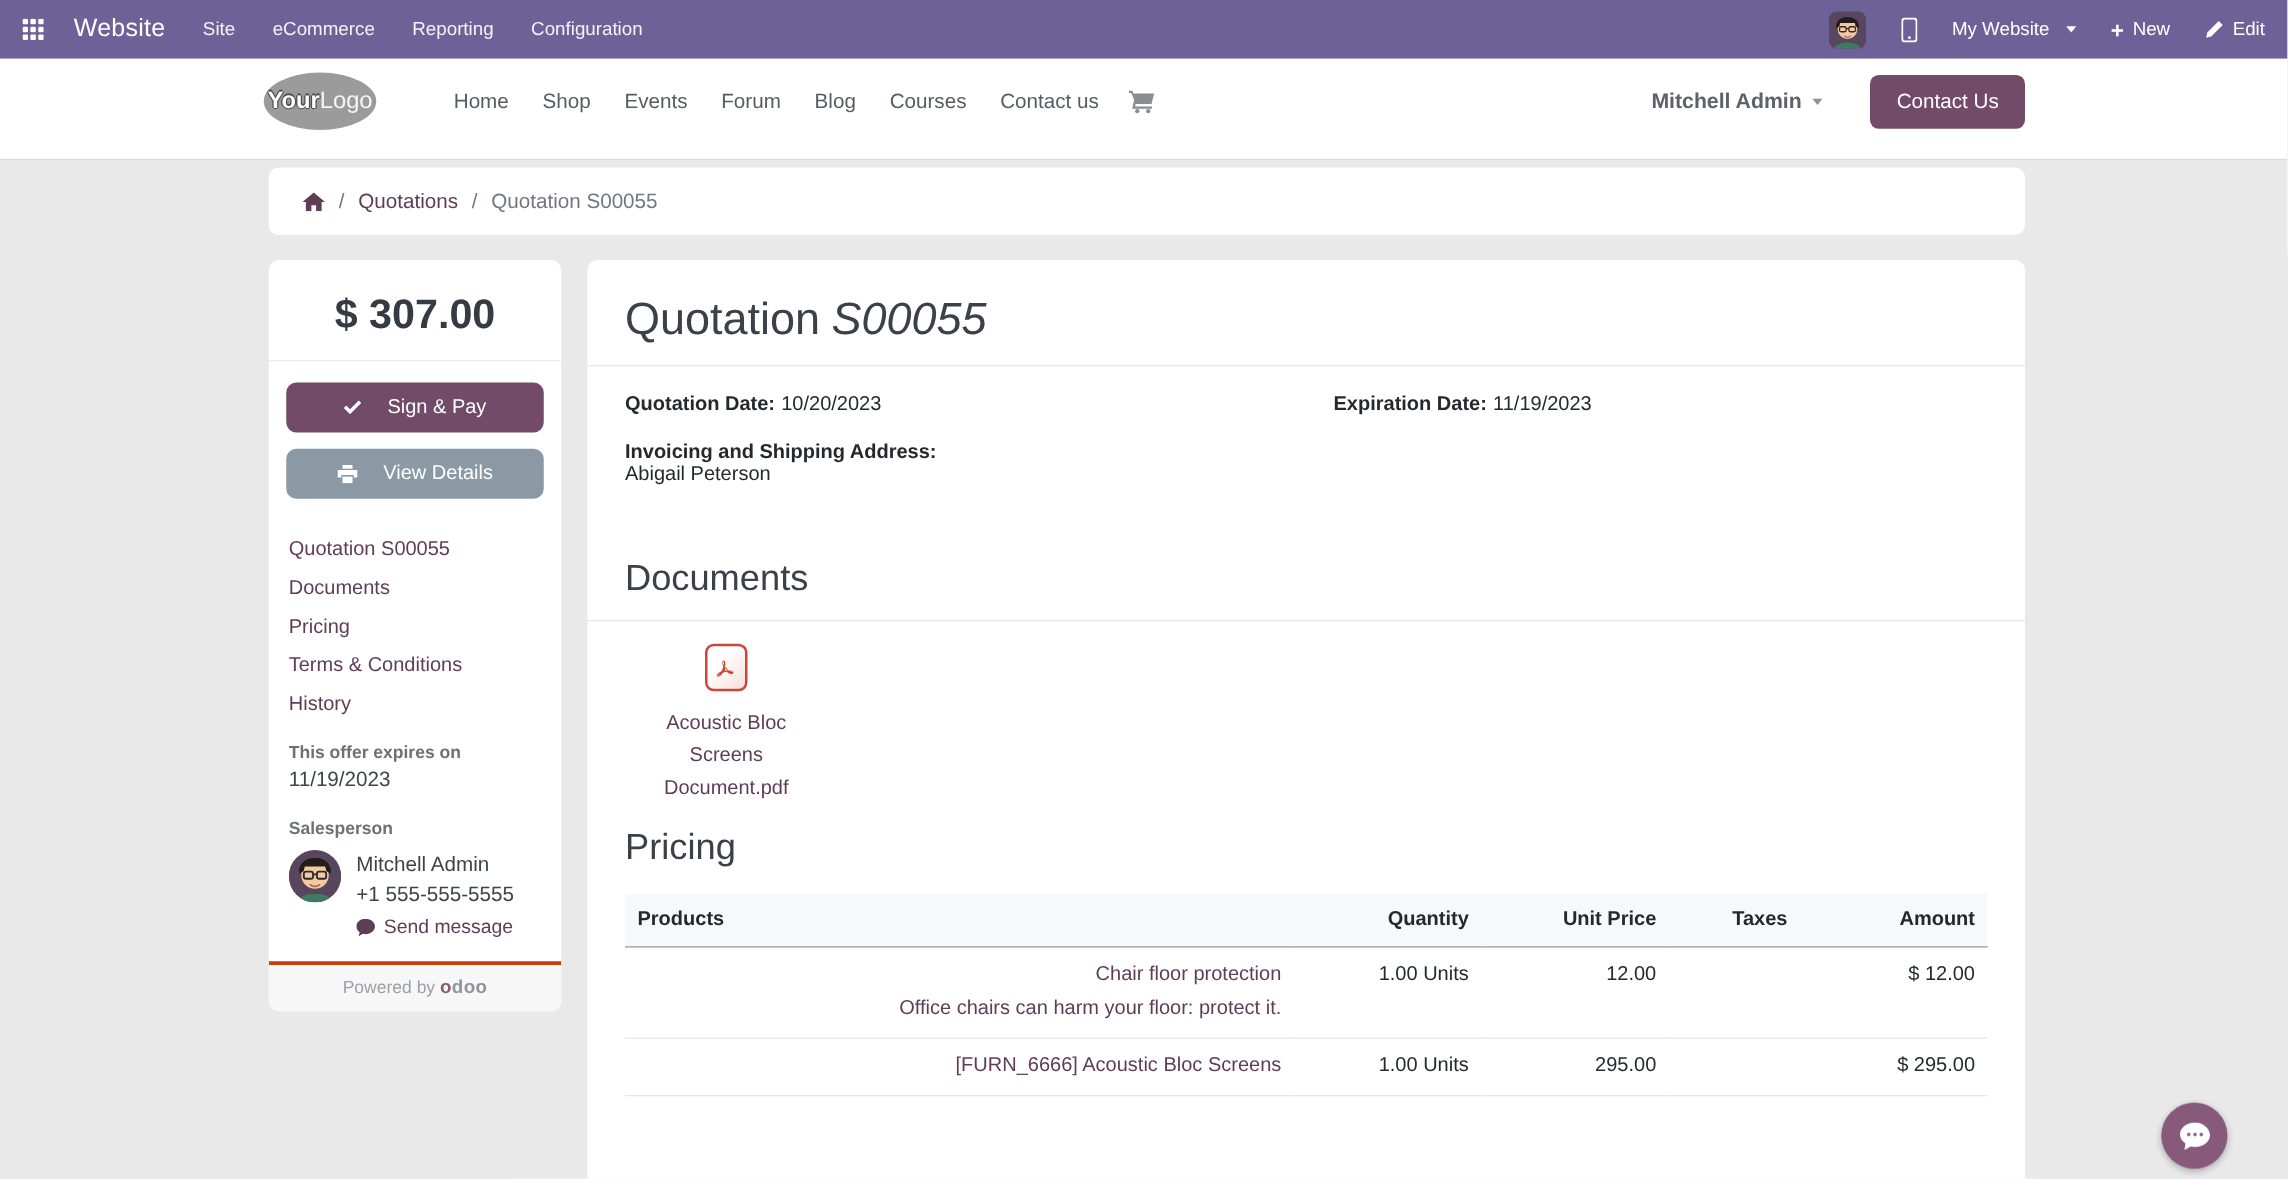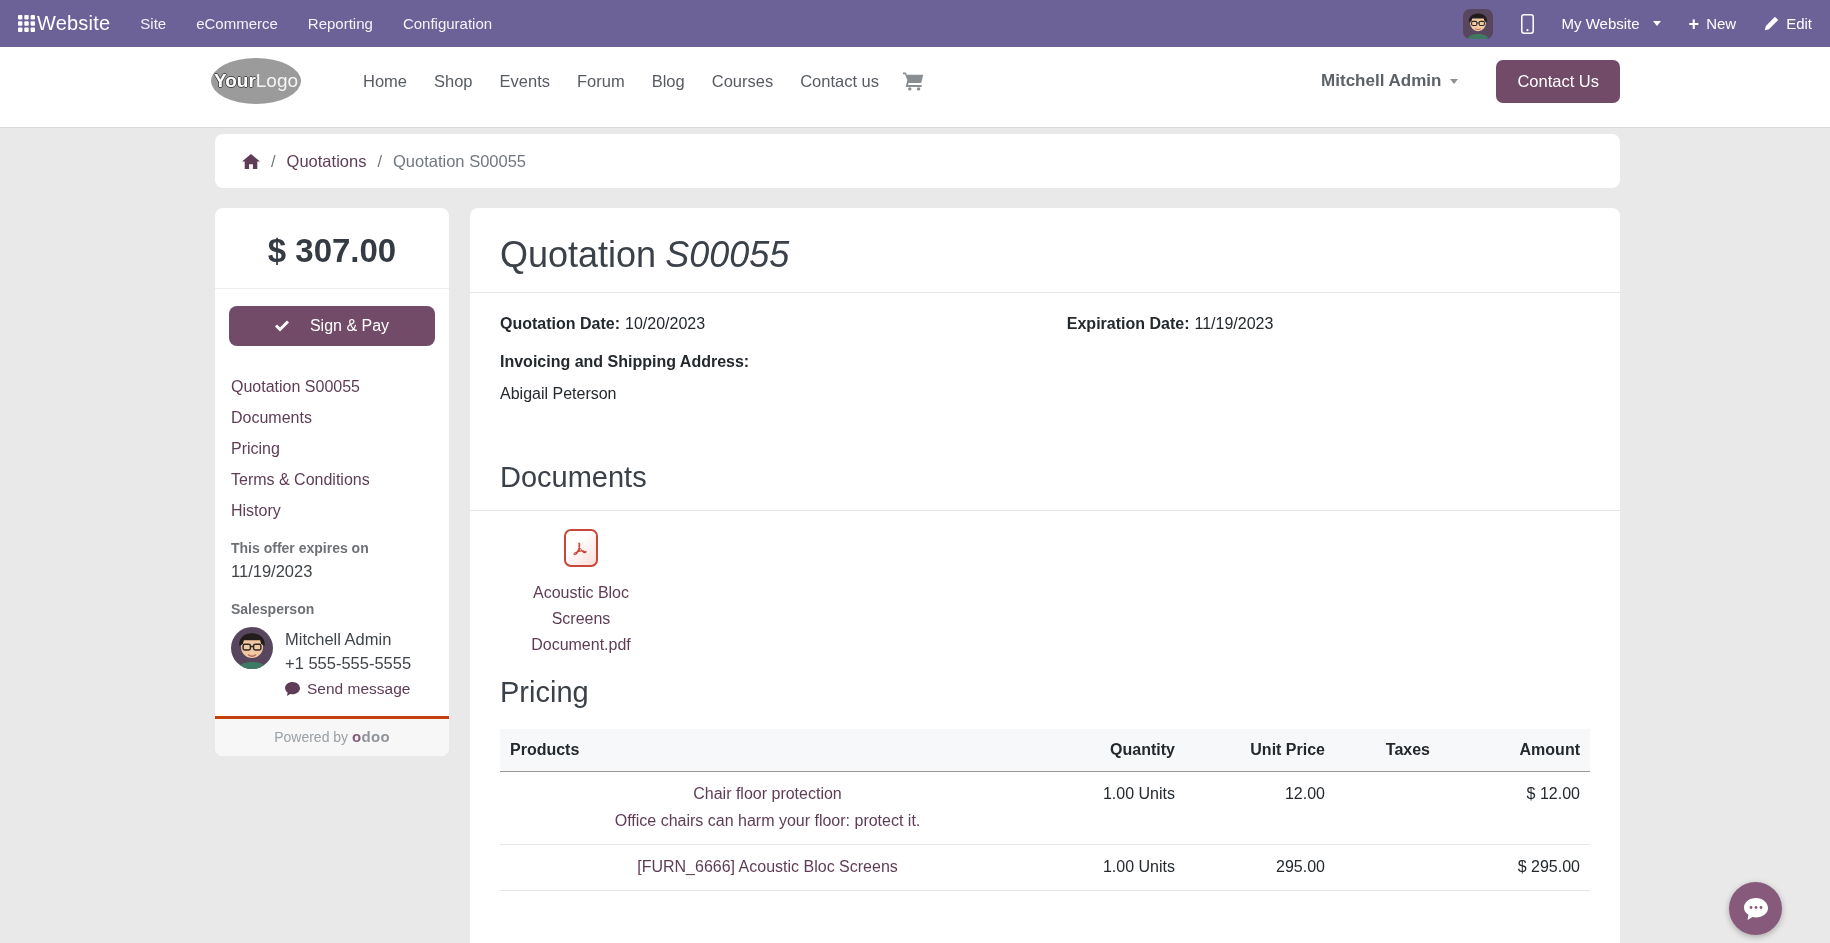--- a/index.html
+++ b/index.html
@@ -10,21 +10,21 @@
     font-family:"Liberation Sans","DejaVu Sans",sans-serif;
     color:#3f4449;
   }
 
   
   .topbar {
     height:47px; background:#6d6298; display:flex; align-items:center;
     padding:0 18px; color:#fff;
   }
   .topbar-left { display:flex; align-items:center; gap:30px; }
-  .brand { display:flex; align-items:center; gap:2px; }
+  .brand { display:flex; align-items:center; gap:24px; }
   .app-name { font-size:20px; font-weight:500; letter-spacing:.2px; }
   .topbar-menu { font-size:15px; color:rgba(255,255,255,.92); cursor:pointer; }
   .topbar-right { margin-left:auto; display:flex; align-items:center; gap:28px; font-size:15px; }
   .tb-item { display:flex; align-items:center; gap:7px; cursor:pointer; }
   .avatar-sq { width:30px; height:30px; border-radius:7px; overflow:hidden; cursor:pointer; }
   .caret { width:0; height:0; border-left:4.5px solid transparent; border-right:4.5px solid transparent;
            border-top:5px solid currentColor; display:inline-block; margin-left:6px; }
   .plus-glyph { font-size:18px; font-weight:700; line-height:1; }
 
   
@@ -93,37 +93,37 @@
   .main-card { flex:1; background:#fff; border-radius:8px; min-height:758px; padding-bottom:60px; }
   .pad { padding-left:30px; padding-right:30px; }
   .title-section { padding-top:26px; border-bottom:1px solid #e4e7ea; }
   .quote-title { margin:0 0 16px; font-size:36px; font-weight:400; color:#3b4148; }
   .quote-title em { font-style:italic; margin-left:9px; }
   .info-row { display:flex; padding-top:22px; font-size:16px; color:#24292e; }
   .info-col { width:52%; } .info-col2 { flex:1; }
   .lbl { font-weight:700; }
   .val { margin-left:5px; }
   .address-block { padding-top:20px; font-size:16px; color:#24292e; }
-  .address-name { margin-top:14px; font-weight:400; }
+  .address-name { margin-top:0; font-weight:400; }
   .section-heading { font-size:29px; font-weight:400; color:#3b4148; margin:0; }
   .doc-heading-section { margin-top:58px; padding-bottom:16px; border-bottom:1px solid #e4e7ea; }
   .doc-tile { margin:18px 0 0 45px; width:132px; text-align:center; cursor:pointer; }
   .pdf-icon-box { width:34px; height:38px; margin:0 auto; border:2px solid #c5483a; border-radius:7px;
                   background:linear-gradient(135deg,#ffffff 35%,#f9ddd9 100%);
                   display:flex; align-items:center; justify-content:center; }
   .doc-name { margin-top:13px; color:#5f3d56; font-size:16px; line-height:26px; }
   .pricing-heading-section { margin-top:18px; }
   table.price-table { width:calc(100% - 60px); margin:20px 30px 0; border-collapse:collapse;
                       font-size:16px; color:#24292e; }
   .price-table th { background:#f7f8f9; font-weight:700; text-align:right; padding:12px 10px;
                     border-bottom:1px solid #9a9a9a; white-space:nowrap; }
   .price-table th.col-products { text-align:left; }
   .price-table td { padding:13px 10px 14px; border-bottom:1px solid #e4e7ea; text-align:right;
                     vertical-align:top; }
-  .price-table td.col-products { text-align:center; }
+  .price-table td.col-products { text-align:right; }
   .col-qty { width:150px; } .col-unit { width:150px; } .col-tax { width:105px; } .col-amt { width:150px; }
   .product-link { color:#5f3d56; cursor:pointer; }
   .product-desc { margin-top:9px; color:#5f3d56; }
   .total-row td { border-bottom:none; padding-top:19px; }
   .total-label { font-weight:700; }
 
   
   .chat-launcher { position:fixed; left:1729px; top:882px; width:53px; height:53px; border-radius:50%;
                    background:#875A7B; display:flex; align-items:center; justify-content:center;
                    box-shadow:0 2px 6px rgba(0,0,0,.28); cursor:pointer; }
@@ -241,20 +241,30 @@
     <div class="sidebar">
       <div class="price-block">$ 307.00</div>
       <div class="side-buttons">
         <button class="btn btn-primary">
           <span style="display:flex;">
             <svg width="14" height="12" viewBox="0 0 14 12" fill="#fff">
                 <path d="M5 11.4L0 6.4l2-2 3 3L12 .4l2 2-9 9z"></path>
               </svg>
           </span>
           <span>Sign &amp; Pay</span>
+        </button>
+        <button class="btn btn-secondary">
+          <span style="display:flex;">
+            <svg width="16" height="15" viewBox="0 0 16 15" fill="#fff">
+              <rect x="4" y="0" width="8" height="3"></rect>
+              <path d="M0 4h16v6h-3V8H3v2H0V4z"></path>
+              <rect x="4" y="9.3" width="8" height="5.2"></rect>
+            </svg>
+          </span>
+          <span>View Details</span>
         </button>
       </div>
       <div class="side-links">
         <span class="side-link">Quotation S00055</span>
         <span class="side-link">Documents</span>
         <span class="side-link">Pricing</span>
         <span class="side-link">Terms &amp; Conditions</span>
         <span class="side-link">History</span>
       </div>
       <div class="expires-block">

